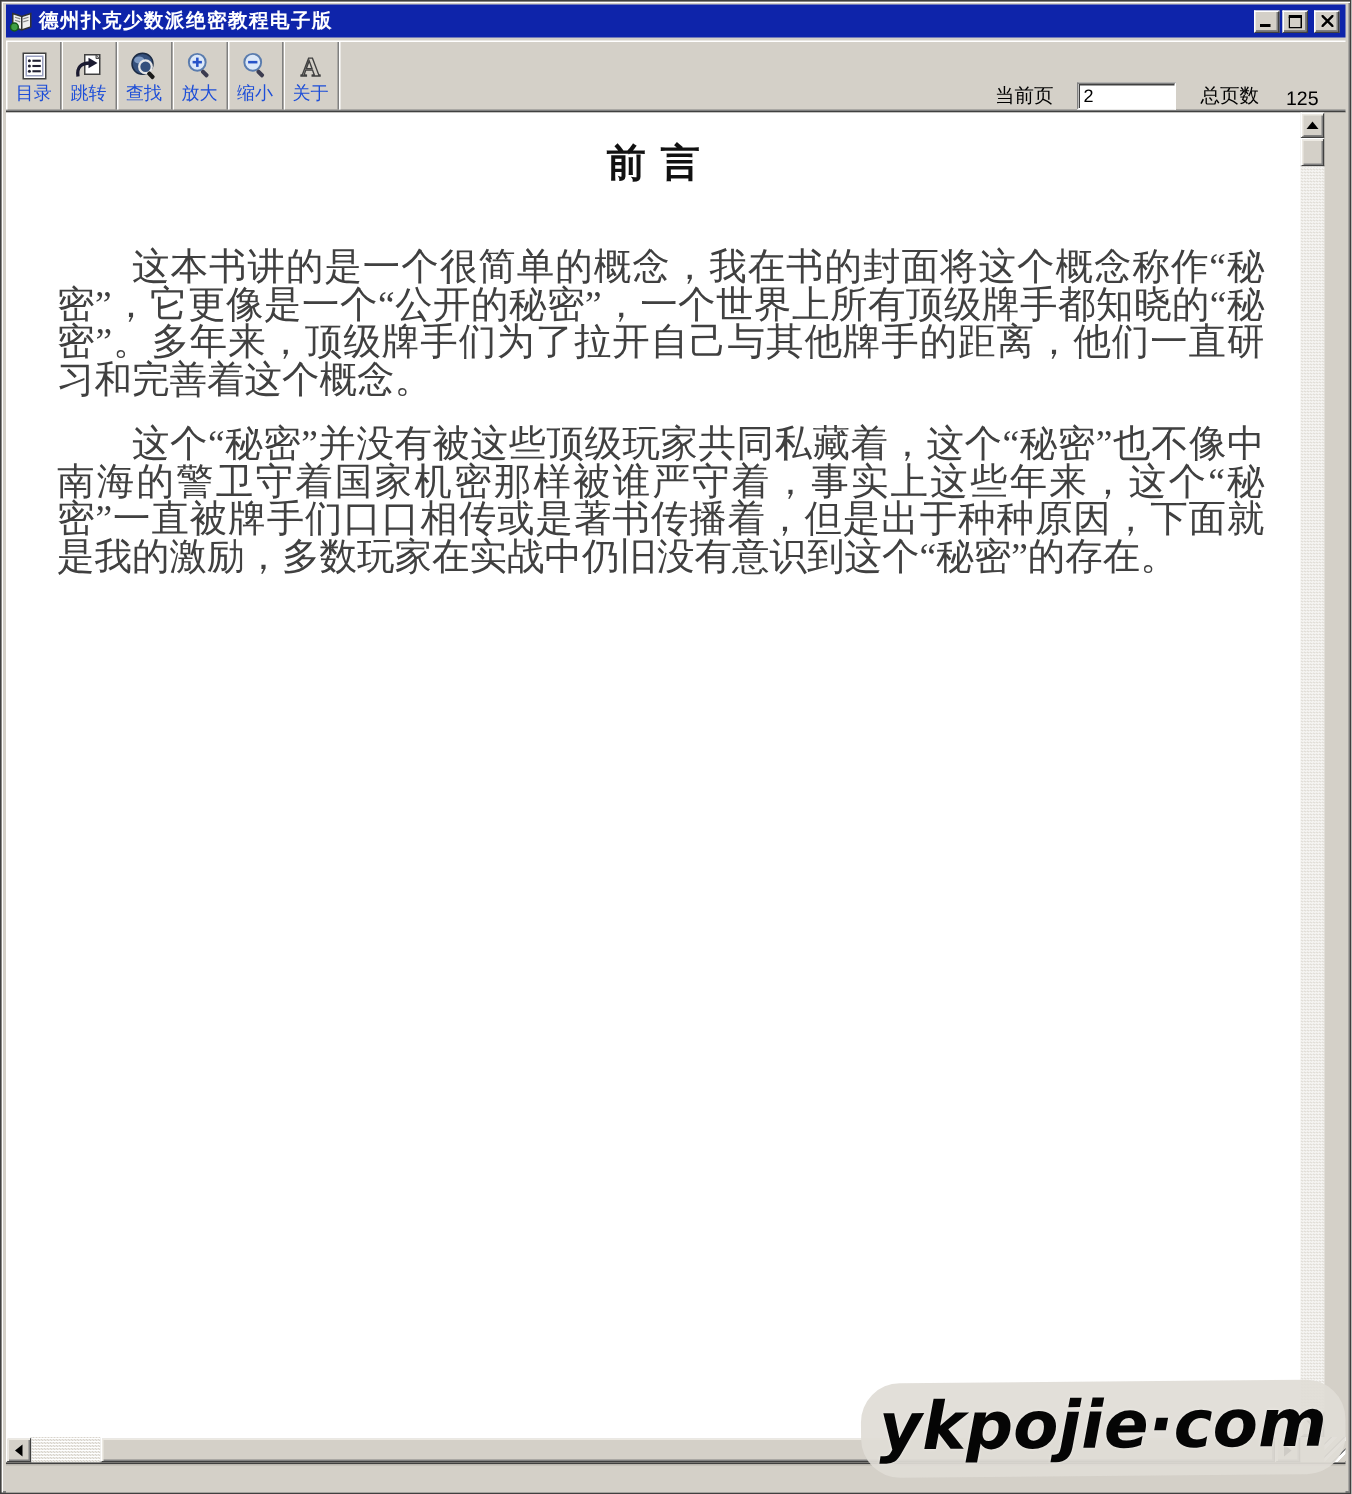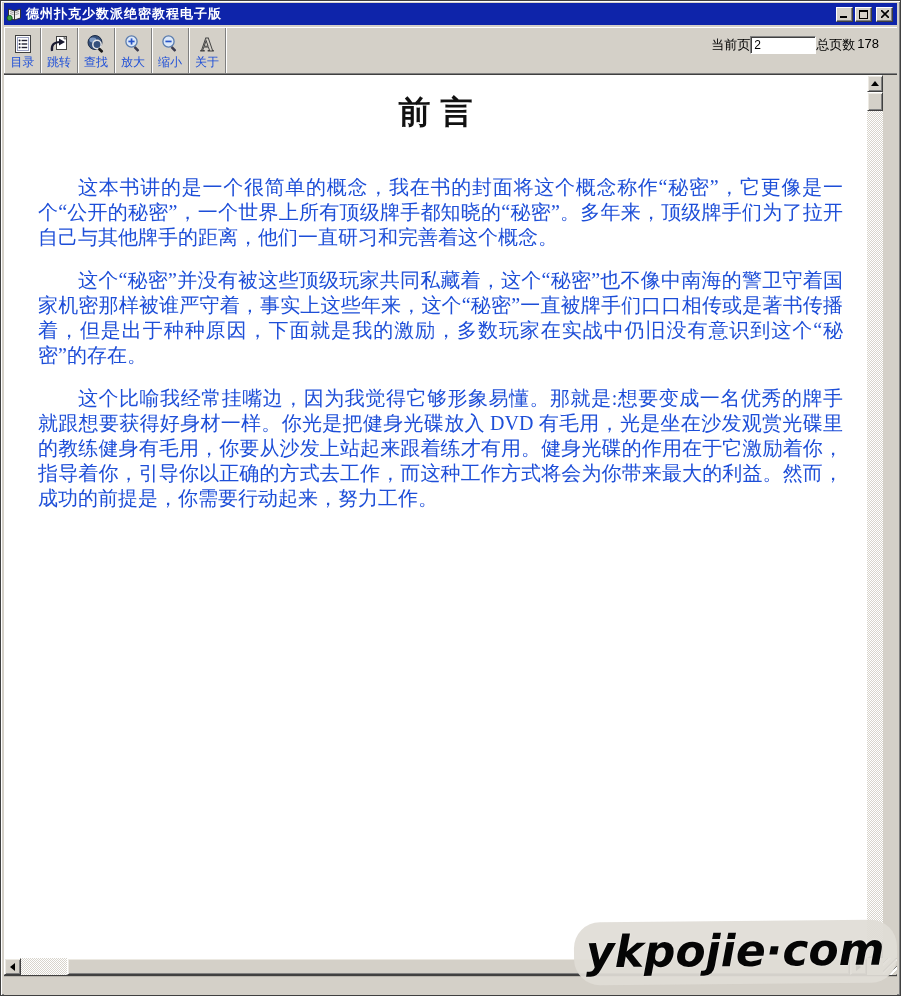--- a/index.html
+++ b/index.html
@@ -32,37 +32,37 @@
              background:#d4d0c8; border-top:1px solid #ffffff;
              border-bottom:1px solid #808080; margin-top:2px; position:relative; }
   .tbtn { width:37px; display:flex; flex-direction:column; align-items:center;
           justify-content:center; gap:1px;
           border-right:1px solid #808080; box-shadow:1px 0 0 #ffffff;
           padding-top:2px; cursor:default; }
   .tbtn:first-child { border-left:1px solid #fff; }
   .tbtn .ticon { width:20px; height:20px; }
   .tbtn .tlabel { font-size:12px; color:#1d4ed8; line-height:14px; white-space:nowrap; }
 
-  .pageinfo { margin-left:auto; display:flex; align-items:flex-start; gap:0;
+  .pageinfo { margin-left:auto; display:flex; align-items:flex-end; gap:16px;
               padding-right:18px; padding-top:8px; font-size:13px; color:#000; }
   .page-input { width:66px; height:18px; background:#fff;
                 border:1px solid; border-color:#808080 #fff #fff #808080;
                 box-shadow: inset 1px 1px 0 #404040;
                 font-size:12px; padding:0 3px; font-family:"Liberation Sans",sans-serif; }
   .total-val { margin-left:2px; }
 
   
   .main { flex:1 1 auto; display:flex; border-top:1px solid #404040; min-height:0; }
   .page { flex:1 1 auto; background:#ffffff; position:relative; overflow:hidden;
           padding:10px 24px 0 34px; }
   .doc-title { text-align:center; font-family:"Liberation Serif", serif;
-               font-size:32px; font-weight:bold; letter-spacing:10px;
+               font-size:26px; font-weight:bold; letter-spacing:10px;
                color:#111; margin:6px 0 40px 0; }
-  .page p { font-family:"Liberation Serif", serif; font-size:20px; line-height:25px;
-            color:#1d4ed8; text-indent:2em; text-align:justify; margin-bottom:18px; }
+  .page p { font-family:"Liberation Serif", serif; font-size:25px; line-height:25px;
+            color:#404040; text-indent:2em; text-align:justify; margin-bottom:18px; }
 
   
   .checker { background-color:#fff;
              background-image:conic-gradient(#d8d4cc 25%, #ffffff 25% 50%, #d8d4cc 50% 75%, #ffffff 75%);
              background-size:2px 2px; }
   .sbtn { background:#d4d0c8; border:1px solid; border-color:#fff #404040 #404040 #fff;
           box-shadow: inset 1px 1px 0 #ece9e2, inset -1px -1px 0 #808080;
           display:flex; align-items:center; justify-content:center; flex:0 0 auto; }
   .thumb { background:#d4d0c8; border:1px solid; border-color:#fff #404040 #404040 #fff;
            box-shadow: inset 1px 1px 0 #ece9e2, inset -1px -1px 0 #808080; }
@@ -204,30 +204,29 @@
           <text x="10" y="16.5" text-anchor="middle" font-family="serif" font-weight="bold" font-size="18" fill="#d4d0c8" stroke="#404040" stroke-width="0.9">A</text>
         </svg>
       </span>
       <span class="tlabel">关于</span>
     </div>
 
     <div class="pageinfo">
       <span>当前页</span>
       <input class="page-input" type="text" value="2" style="">
       <span>总页数</span>
-      <span class="total-val">178</span>
+      <span class="total-val">125</span>
     </div>
   </div>
 
   <div class="main">
     <div class="page">
       <div class="doc-title">前言</div>
       <p>这本书讲的是一个很简单的概念，我在书的封面将这个概念称作“秘密”，它更像是一个“公开的秘密”，一个世界上所有顶级牌手都知晓的“秘密”。多年来，顶级牌手们为了拉开自己与其他牌手的距离，他们一直研习和完善着这个概念。</p>
       <p>这个“秘密”并没有被这些顶级玩家共同私藏着，这个“秘密”也不像中南海的警卫守着国家机密那样被谁严守着，事实上这些年来，这个“秘密”一直被牌手们口口相传或是著书传播着，但是出于种种原因，下面就是我的激励，多数玩家在实战中仍旧没有意识到这个“秘密”的存在。</p>
-      <p>这个比喻我经常挂嘴边，因为我觉得它够形象易懂。那就是:想要变成一名优秀的牌手就跟想要获得好身材一样。你光是把健身光碟放入 DVD 有毛用，光是坐在沙发观赏光碟里的教练健身有毛用，你要从沙发上站起来跟着练才有用。健身光碟的作用在于它激励着你，指导着你，引导你以正确的方式去工作，而这种工作方式将会为你带来最大的利益。然而，成功的前提是，你需要行动起来，努力工作。</p>
     </div>
 
     <div class="vscroll">
       <div class="sbtn">
           <span class="tri up"></span>
         </div>
       <div class="thumb vthumb"></div>
       <div class="vtrack checker"></div>
       <div class="sbtn">
           <span class="tri down"></span>

